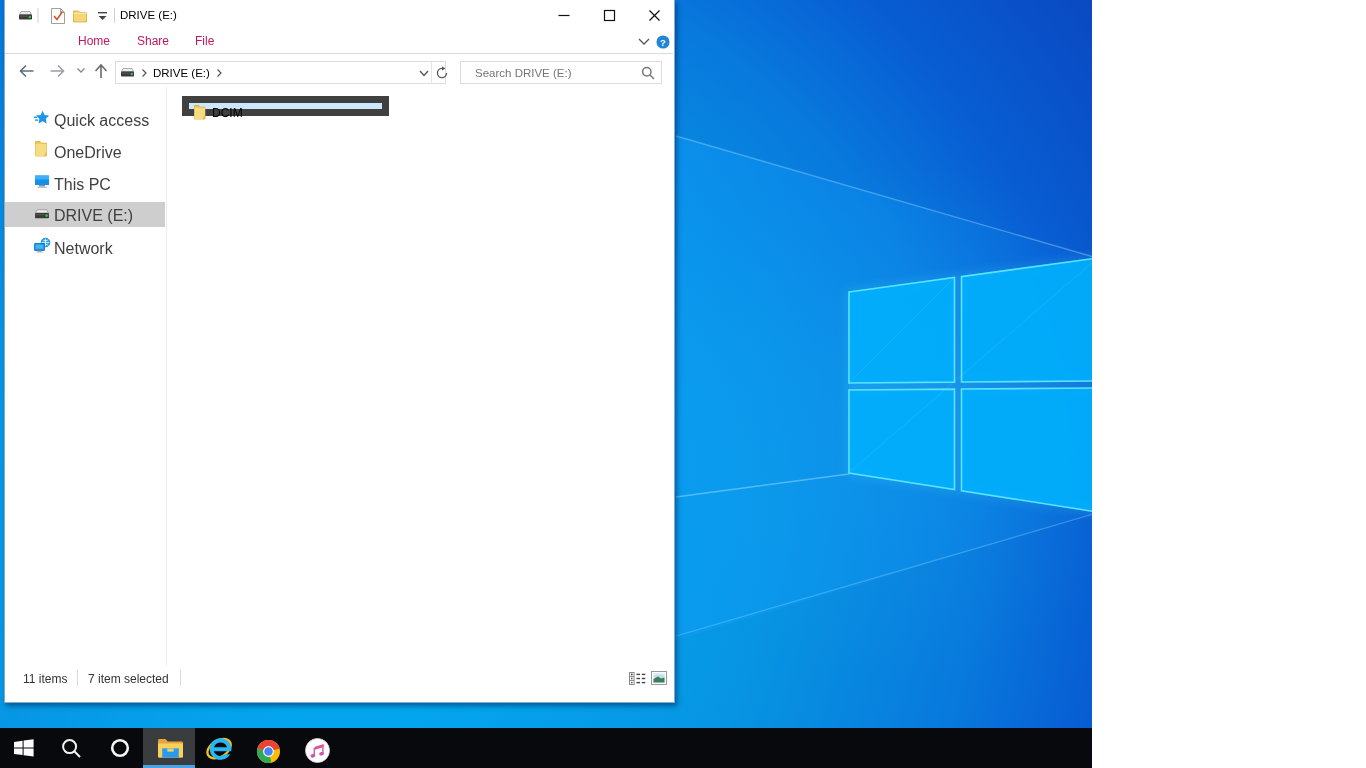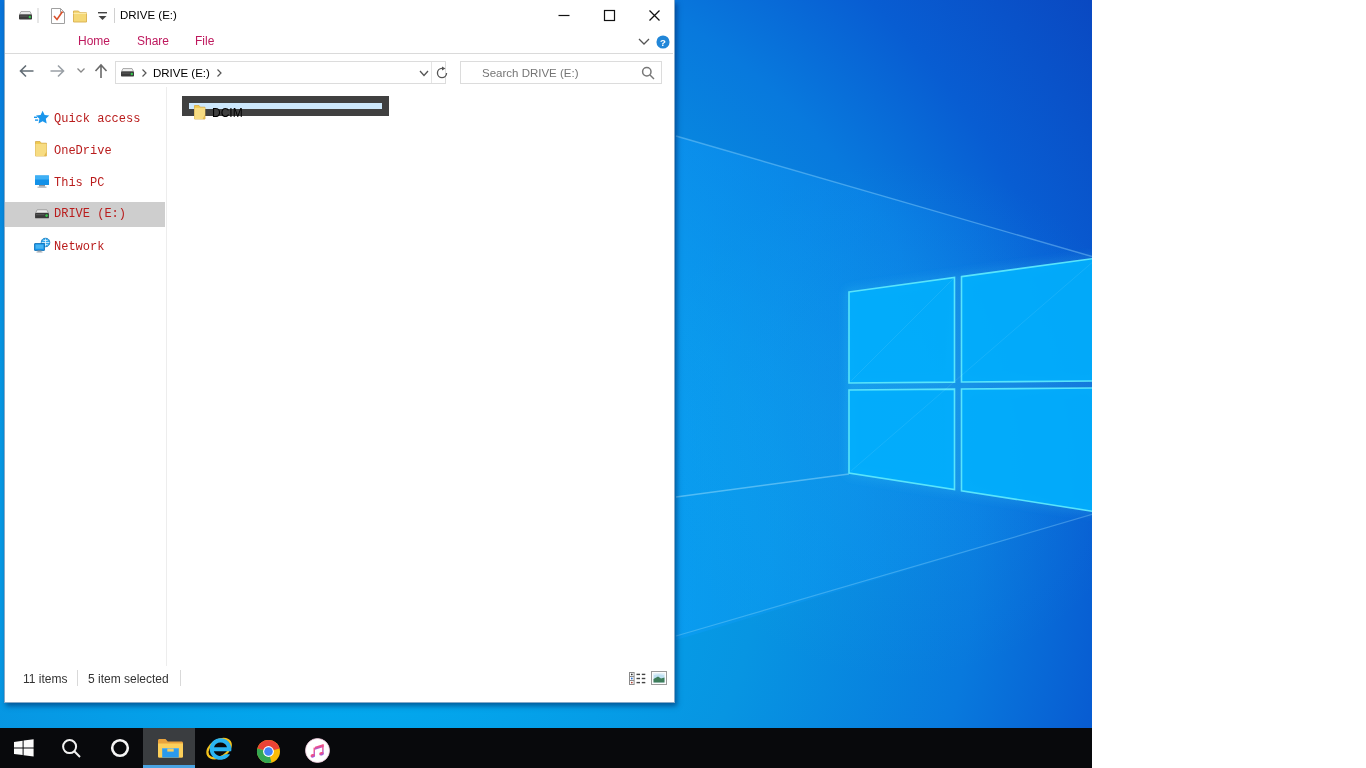--- a/index.html
+++ b/index.html
@@ -15,21 +15,21 @@
 .t12 { font-size:12px; color:#000; }
 #menubar { position:absolute; left:0; top:30px; width:668px; height:24px; background:#fff; border-bottom:1px solid #dadada; }
 #filetab { position:absolute; left:4px; top:30px; width:56px; height:24px; background:#1e73c2; color:#fff; font-size:12px; text-align:center; line-height:23px;margin-top:45px; }
 .mtab { position:absolute; top:30px; height:24px; font-size:12px; color:#be185d; line-height:23px; }
 #toolbar { position:absolute; left:0; top:55px; width:668px; height:32px; background:#fff; }
 #addrbar { position:absolute; left:110px; top:6px; width:331px; height:23px; background:#fff; border:1px solid #dcdcdc; }
 #searchbox { position:absolute; left:455px; top:6px; width:202px; height:23px; background:#fff; border:1px solid #dcdcdc; }
 #sidebar { position:absolute; left:0; top:87px; width:161px; height:589px; background:#fff; }
 #sidesep { position:absolute; left:161px; top:87px; width:1px; height:590px; background:#ededed; }
 .srow { position:absolute; left:0; width:160px; height:25px; }
-.srow .lbl { position:absolute; left:49px; top:5px; font-size:12px; color:#b91c1c;font-family:Liberation Mono, monospace; }
+.srow .lbl { position:absolute; left:49px; top:5px; font-size:16px; color:#404040; }
 #driverow { background:#cecece; }
 #dcim { position:absolute; left:177px; top:96px; width:207px; height:20px; background:#cde8fc; border:7px solid #404040; }
 #statusbar { position:absolute; left:0; top:666px; width:668px; height:25px; background:#fff; }
 .stxt { position:absolute; top:6px; font-size:12px; color:#333; }
 .ssep { position:absolute; top:4px; width:1px; height:16px; background:#d9d9d9; }
 
 #taskbar { position:absolute; left:0; top:728px; width:1366px; height:40px; background:#08090c; }
 #febtn { position:absolute; left:143px; top:0; width:52px; height:40px; background:#3a3d40; }
 #feunderline { position:absolute; left:143px; top:37px; width:52px; height:3px; background:#4aa3e2; }
 #showdesk { position:absolute; left:1361px; top:6px; width:1px; height:28px; background:#5a5a5a; }
@@ -168,21 +168,21 @@
       <svg class="abs" style="left:302px;top:7px" width="12" height="9" viewBox="0 0 12 9">
             <path d="M2 2 L6 6.5 L10 2" fill="none" stroke="#555" stroke-width="1.3"></path>
           </svg>
       <div class="abs" style="left:315px;top:0;width:1px;height:21px;background:#e4e4e4"></div>
       <svg class="abs" style="left:319px;top:4px" width="14" height="14" viewBox="0 0 16 16">
         <path d="M13.2 8 A5.2 5.2 0 1 1 8 2.8" fill="none" stroke="#555" stroke-width="1.5"></path>
         <path d="M8 0.6 L12 2.9 L8 5.2 Z" fill="#555"></path>
       </svg>
     </div>
     <div id="searchbox">
-      <div class="abs" style="left:21px;top:5px;font-size:11.5px;color:#757575">Search DRIVE (E:)</div>
+      <div class="abs" style="left:14px;top:5px;font-size:11.5px;color:#757575">Search DRIVE (E:)</div>
       <svg class="abs" style="left:180px;top:4px" width="14" height="14" viewBox="0 0 14 14">
         <circle cx="5.8" cy="5.8" r="4.2" fill="none" stroke="#777" stroke-width="1.5"></circle>
         <path d="M9 9 L13 13" stroke="#777" stroke-width="1.5"></path>
       </svg>
     </div>
   </div>
 
   <div id="sidesep"></div>
   <div id="sidebar">
     <div class="srow" style="top:20px">
@@ -238,21 +238,21 @@
       <path d="M0.5 1.5 H5 L6.3 3.2 H11 V15 H0.5 Z" fill="#efc94c" stroke="#d4a94c" stroke-width="0.8"></path>
       <path d="M0.5 3.8 H11 V15 H0.5 Z" fill="#f7dc82"></path>
       <path d="M8.6 15 L11 10.5 V15 Z" fill="#e3b84f"></path>
     </svg>
     <div class="abs t12" style="left:23px;top:3px">DCIM</div>
   </div>
 
   <div id="statusbar">
     <div class="stxt" style="left:18px">11 items</div>
     <div class="ssep" style="left:72px"></div>
-    <div class="stxt" style="left:83px">5 item selected</div>
+    <div class="stxt" style="left:83px">7 item selected</div>
     <div class="ssep" style="left:175px"></div>
     <svg class="abs" style="left:624px;top:6px" width="17" height="13" viewBox="0 0 17 13">
       <rect x="0.5" y="0.5" width="4.6" height="12" fill="none" stroke="#8a8a8a" stroke-width="1"></rect>
       <line x1="0.5" y1="4.5" x2="5.1" y2="4.5" stroke="#8a8a8a" stroke-width="1"></line>
       <line x1="0.5" y1="8.5" x2="5.1" y2="8.5" stroke="#8a8a8a" stroke-width="1"></line>
       <circle cx="2.8" cy="2.4" r="0.9" fill="#333"></circle>
       <circle cx="2.8" cy="6.5" r="0.9" fill="#2a6fd0"></circle>
       <circle cx="2.8" cy="10.6" r="0.9" fill="#b04030"></circle>
       <g stroke="#444" stroke-width="1.4">
         <line x1="7.5" y1="2.4" x2="11" y2="2.4"></line>

